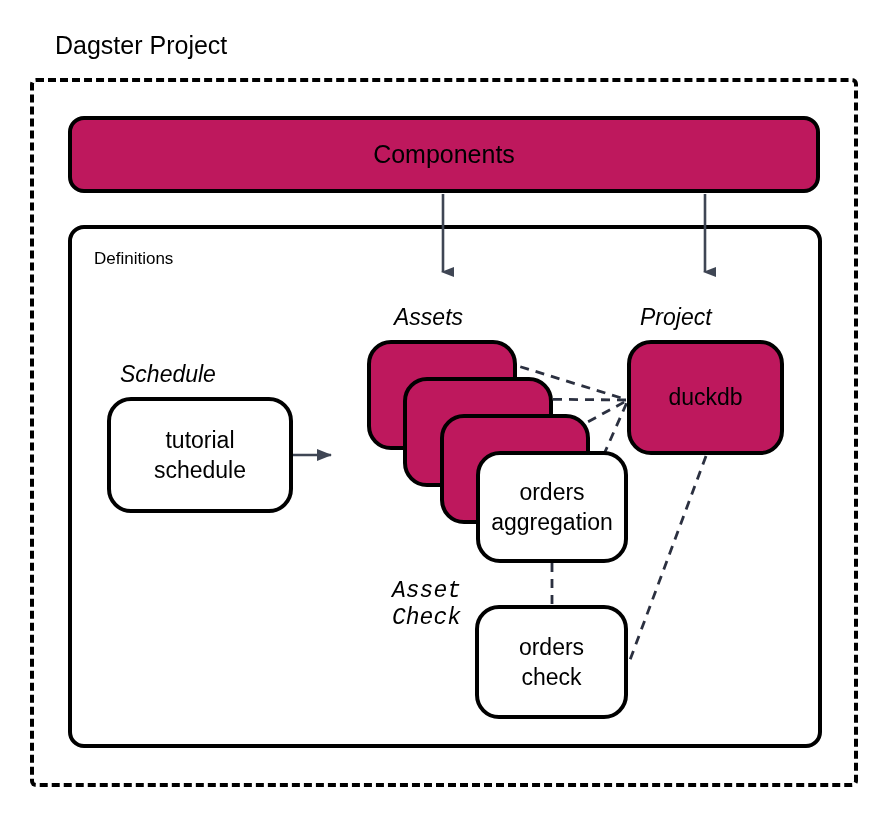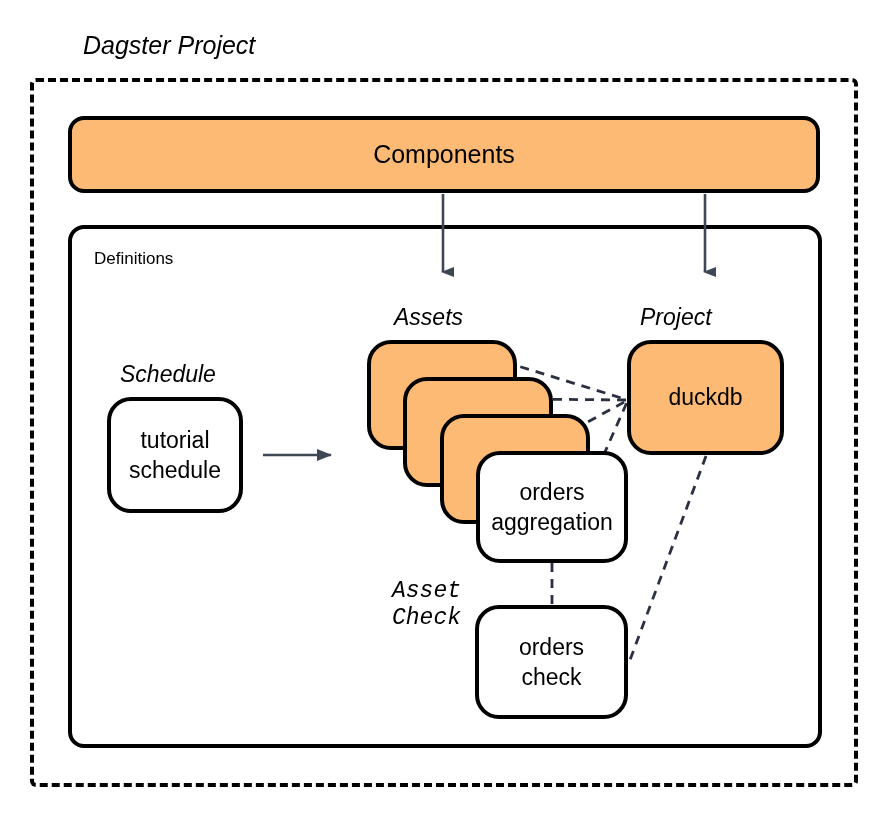--- a/index.html
+++ b/index.html
@@ -29,44 +29,42 @@
 
   
   .label-italic {
     font-style: italic;
     font-weight: 400;
     color: #000000;
     white-space: pre;
     line-height: 1.16;
   }
   .title-italic {
-    font-style: italic;
     font-size: 25px;
     color: #000000;
     white-space: nowrap;
-    margin-left: 28px;
   }
   .box-text {
     color: #000000;
     text-align: center;
     line-height: 1.32;
     white-space: pre-line;
   }
 
   
   .rbox {
     position: absolute;
     box-sizing: border-box;
     border: 4px solid #000000;
     border-radius: 24px;
     display: flex;
     align-items: center;
     justify-content: center;
   }
-  .purple { background: #fdba74; }
+  .purple { background: #be185d; }
   .white  { background: #ffffff; }
 
   #components-box {
     left: 68px; top: 116px; width: 752px; height: 77px;
     border-radius: 16px;
   }
   #components-box .box-text { font-size: 25px; }
 
   #definitions-box {
     left: 68px; top: 225px; width: 754px; height: 523px;
@@ -97,21 +95,21 @@
   #asset-card-3 { left: 440px; top: 414px; width: 150px; height: 110px; }
   #orders-aggregation-box {
     left: 476px; top: 451px; width: 152px; height: 112px;
   }
   #orders-aggregation-box .box-text { font-size: 23px; }
 
   #duckdb-box { left: 627px; top: 340px; width: 157px; height: 115px; }
   #duckdb-box .box-text { font-size: 23px; }
 
   #tutorial-schedule-box {
-    left: 107px; top: 397px; width: 136px; height: 116px;
+    left: 107px; top: 397px; width: 186px; height: 116px;
   }
   #tutorial-schedule-box .box-text { font-size: 23px; }
 
   #orders-check-box {
     left: 475px; top: 605px; width: 153px; height: 114px;
   }
   #orders-check-box .box-text { font-size: 23px; }
 </style>
 </head>
 <body>

